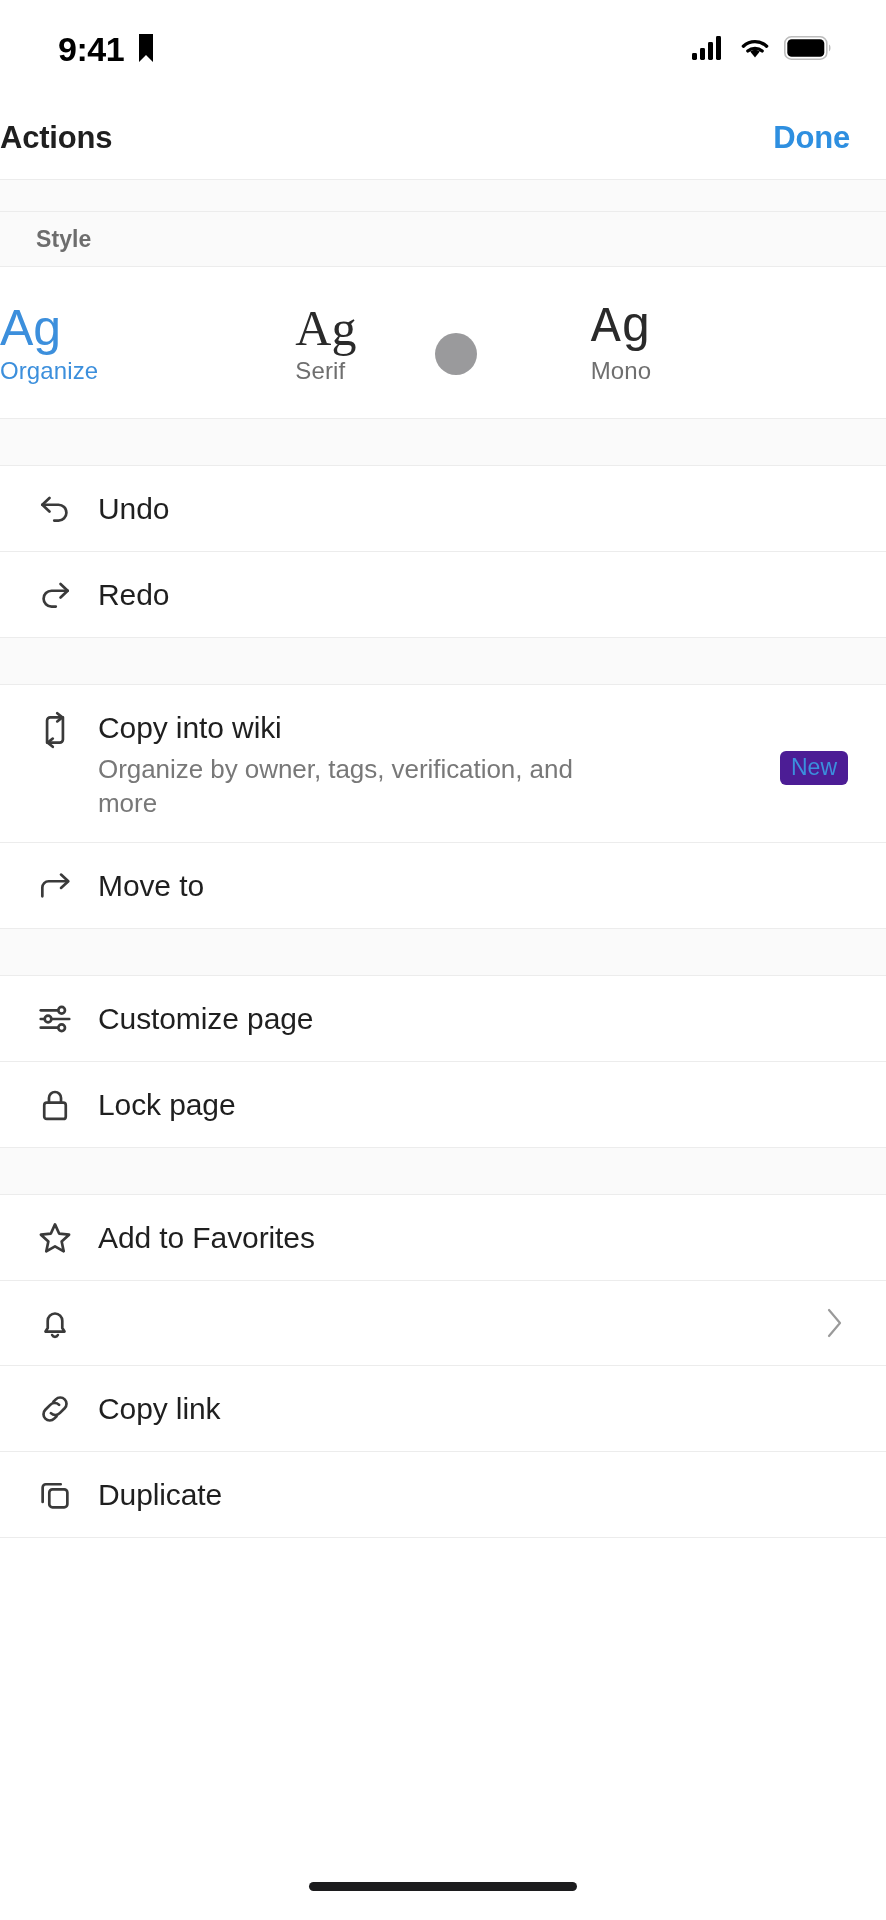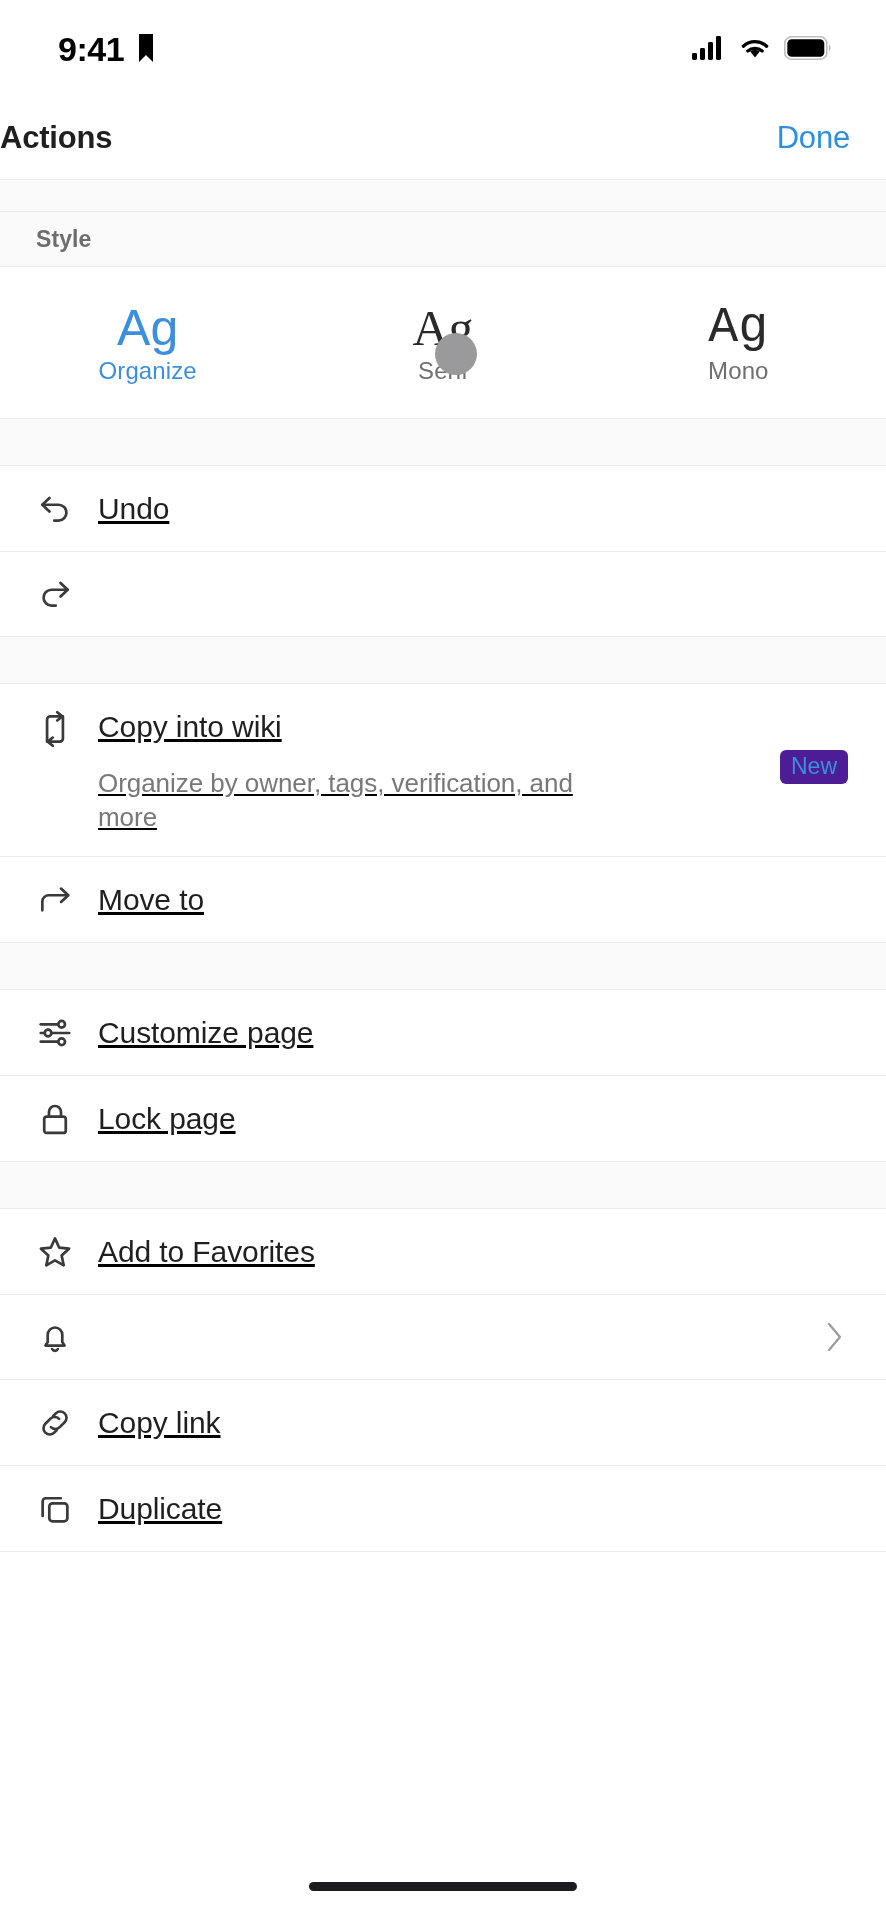--- a/index.html
+++ b/index.html
@@ -63,21 +63,21 @@
     color: #1f1f1f;
     letter-spacing: -0.2px;
   }
   .nav-done {
     position: absolute;
     right: 36px;
     top: 50%;
     transform: translateY(-50%);
     font-size: 31px;
     color: #2e8fe0;
-    font-weight: 400;
+    font-weight: 700;
     letter-spacing: -0.2px;
   }
 
   
   .gap {
     background: #fafafa;
     border-bottom: 1px solid #ececec;
   }
   .section-header {
     background: #fafafa;
@@ -99,21 +99,21 @@
     display: flex;
     background: #fff;
     border-bottom: 1px solid #ececec;
     height: 152px;
     align-items: center;
   }
   .style-option {
     flex: 1;
     display: flex;
     flex-direction: column;
-    align-items: center;
+    align-items: flex-start;
     justify-content: center;
     gap: 2px;
   }
   .style-glyph {
     font-size: 50px;
     line-height: 1.08;
     color: #2a2a2a;
   }
   .style-option.selected .style-glyph,
   .style-option.selected .style-name { color: #3c8fdc; }
@@ -138,21 +138,20 @@
 
   
   .menu-row {
     display: flex;
     align-items: flex-start;
     background: #fff;
     border-bottom: 1px solid #ececec;
     padding: 0 36px;
     min-height: 85px;
     position: relative;
-    text-decoration: underline;
   }
   .menu-row .icon-slot {
     width: 62px;
     flex: 0 0 62px;
     display: flex;
     align-items: center;
     justify-content: flex-start;
     padding-top: 26px;
   }
   .menu-row .text-slot {
@@ -172,21 +171,21 @@
   .row-label {
     font-size: 30px;
     color: #1f1f1f;
     letter-spacing: -0.1px;
     line-height: 1.25;
   }
   .row-sub {
     font-size: 26px;
     color: #787878;
     line-height: 1.32;
-    margin-top: 20px;
+    margin-top: 5px;
     max-width: 510px;
     letter-spacing: -0.05px;
   }
   .badge {
     position: absolute;
     right: 38px;
     top: 66px;
     background: #4c1d95;
     color: #3b8fdd;
     font-size: 23px;
@@ -304,20 +303,23 @@
     </div>
   </div>
 
   <div class="menu-row single">
     <div class="icon-slot">
       <svg width="38" height="38" viewBox="0 0 24 24" fill="none" stroke="#3a3a3a" stroke-width="1.7" stroke-linecap="round" stroke-linejoin="round">
         <path d="M15.5 5 L20 9.3 L15.5 13.6"></path>
         <path d="M20 9.3 H9.8 a5 5 0 0 0 0 10 H12.5"></path>
       </svg>
     </div>
+    <div class="text-slot">
+      <span class="row-label">Redo</span>
+    </div>
   </div>
 
   <div class="gap" style="height:47px"></div>
 
   <div class="menu-row">
     <div class="icon-slot">
       <svg width="38" height="38" viewBox="0 0 24 24" fill="none" stroke="#3a3a3a" stroke-width="1.7" stroke-linecap="round" stroke-linejoin="round">
         <path d="M7 20 V6 a2 2 0 0 1 2-2 h7"></path>
         <path d="M13.4 1.4 L16.6 4 L13.4 6.6"></path>
         <path d="M17 4 V18 a2 2 0 0 1 -2 2 h-7"></path>

